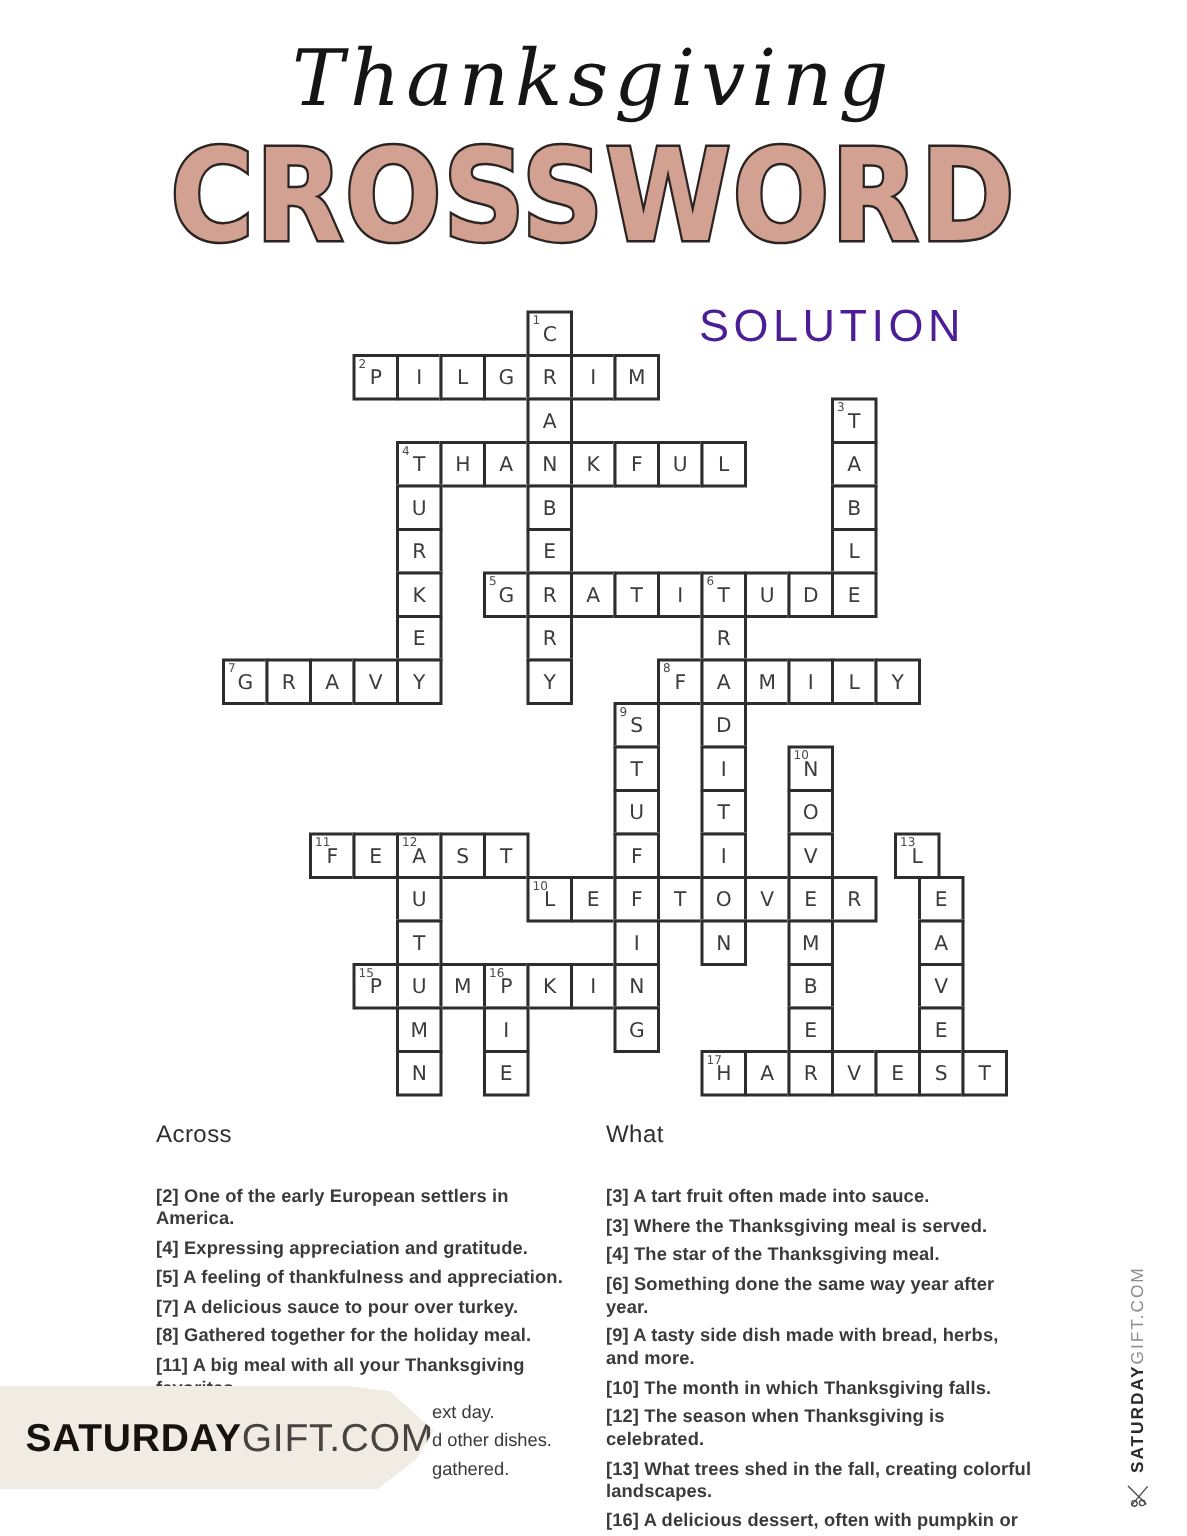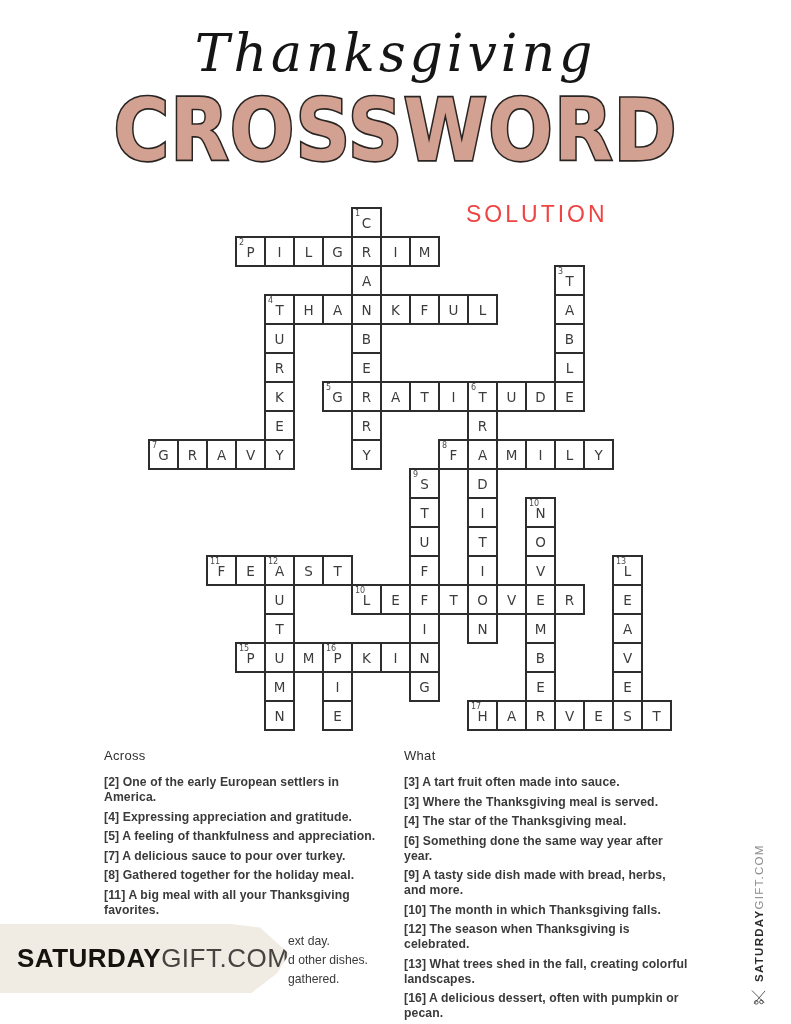--- a/index.html
+++ b/index.html
@@ -18,42 +18,42 @@
     font-family:"DejaVu Sans", sans-serif;font-weight:700;
     font-size:76px;line-height:1.05;letter-spacing:1px;
     color:#d2a191;
     -webkit-text-stroke:3px #2a2522;
     paint-order:stroke fill;
     transform:scaleY(1.12);transform-origin:center top;
   }
   .solution-label{
     position:absolute;left:466px;top:201px;
     font-family:"Liberation Sans", sans-serif;font-weight:300;
-    font-size:23px;letter-spacing:3px;color:#ef4444;
+    font-size:30px;letter-spacing:3px;color:#4c1d95;
   }
   
   .grid{position:absolute;left:148px;top:207px;width:524px;height:524px;}
   .cell{
     position:absolute;width:31px;height:31px;box-sizing:border-box;
     border:2px solid #2d2d2d;background:#ffffff;
     display:flex;align-items:center;justify-content:center;
   }
   .cell-letter{
     font-family:"DejaVu Sans", sans-serif;font-size:13.5px;color:#3c3c3c;
     line-height:1;margin-top:3px;
   }
   .cell-num{
     position:absolute;top:1px;left:2px;font-size:8px;color:#4a4a4a;line-height:1;
     font-family:"DejaVu Sans", sans-serif;
   }
   
   .clues{position:absolute;width:285px;color:#3a3a3a;}
   .clues-across{left:104px;top:748px;}
   .clues-down{left:404px;top:748px;}
-  .clues-heading{font-size:13px;color:#2f2f2f;margin-bottom:12px;letter-spacing:.3px;}
+  .clues-heading{font-size:16px;color:#2f2f2f;margin-bottom:24px;letter-spacing:.3px;}
   .clue{font-size:12.2px;line-height:15px;margin-bottom:4.5px;letter-spacing:.1px;font-weight:bold;}
   .fragments{position:absolute;left:288px;top:932px;font-size:12.2px;line-height:19px;color:#3a3a3a;}
   
   .watermark-pill{
     position:absolute;left:0;top:924px;width:289px;height:69px;
     background:#f0ece4;
     clip-path:polygon(0 0,80% 0,90% 5%,100% 43%,96% 71%,87% 100%,0 100%);
     display:flex;align-items:center;gap:7px;padding-left:10px;box-sizing:border-box;
   }
   .brand{white-space:nowrap;font-size:26px;letter-spacing:.5px;}
@@ -282,21 +282,21 @@
       </div>
       <div class="cell" style="left: 261px; top: 348px;">
         <span class="cell-letter">F</span>
       </div>
       <div class="cell" style="left: 319px; top: 348px;">
         <span class="cell-letter">I</span>
       </div>
       <div class="cell" style="left: 377px; top: 348px;">
         <span class="cell-letter">V</span>
       </div>
-      <div class="cell" style="left: 464px; top: 348px;">
+      <div class="cell" style="left: 448px; top: 348px;">
         <span class="cell-num">13</span>
         <span class="cell-letter">L</span>
       </div>
       <div class="cell" style="left: 116px; top: 377px;">
         <span class="cell-letter">U</span>
       </div>
       <div class="cell" style="left: 203px; top: 377px;">
         <span class="cell-num">10</span>
         <span class="cell-letter">L</span>
       </div>

